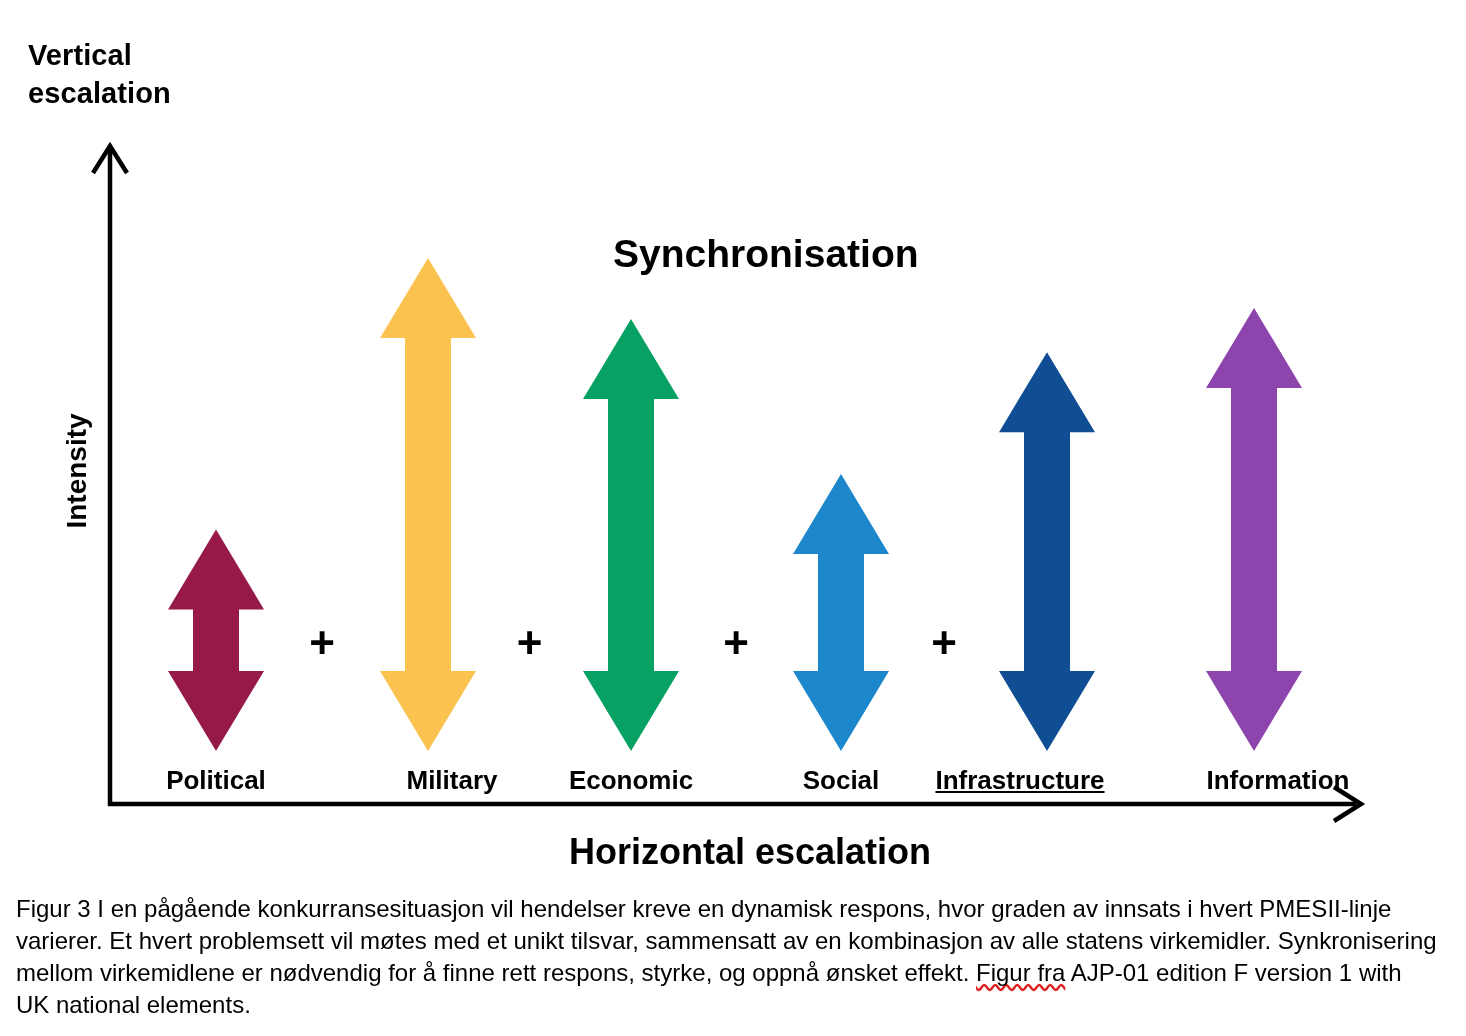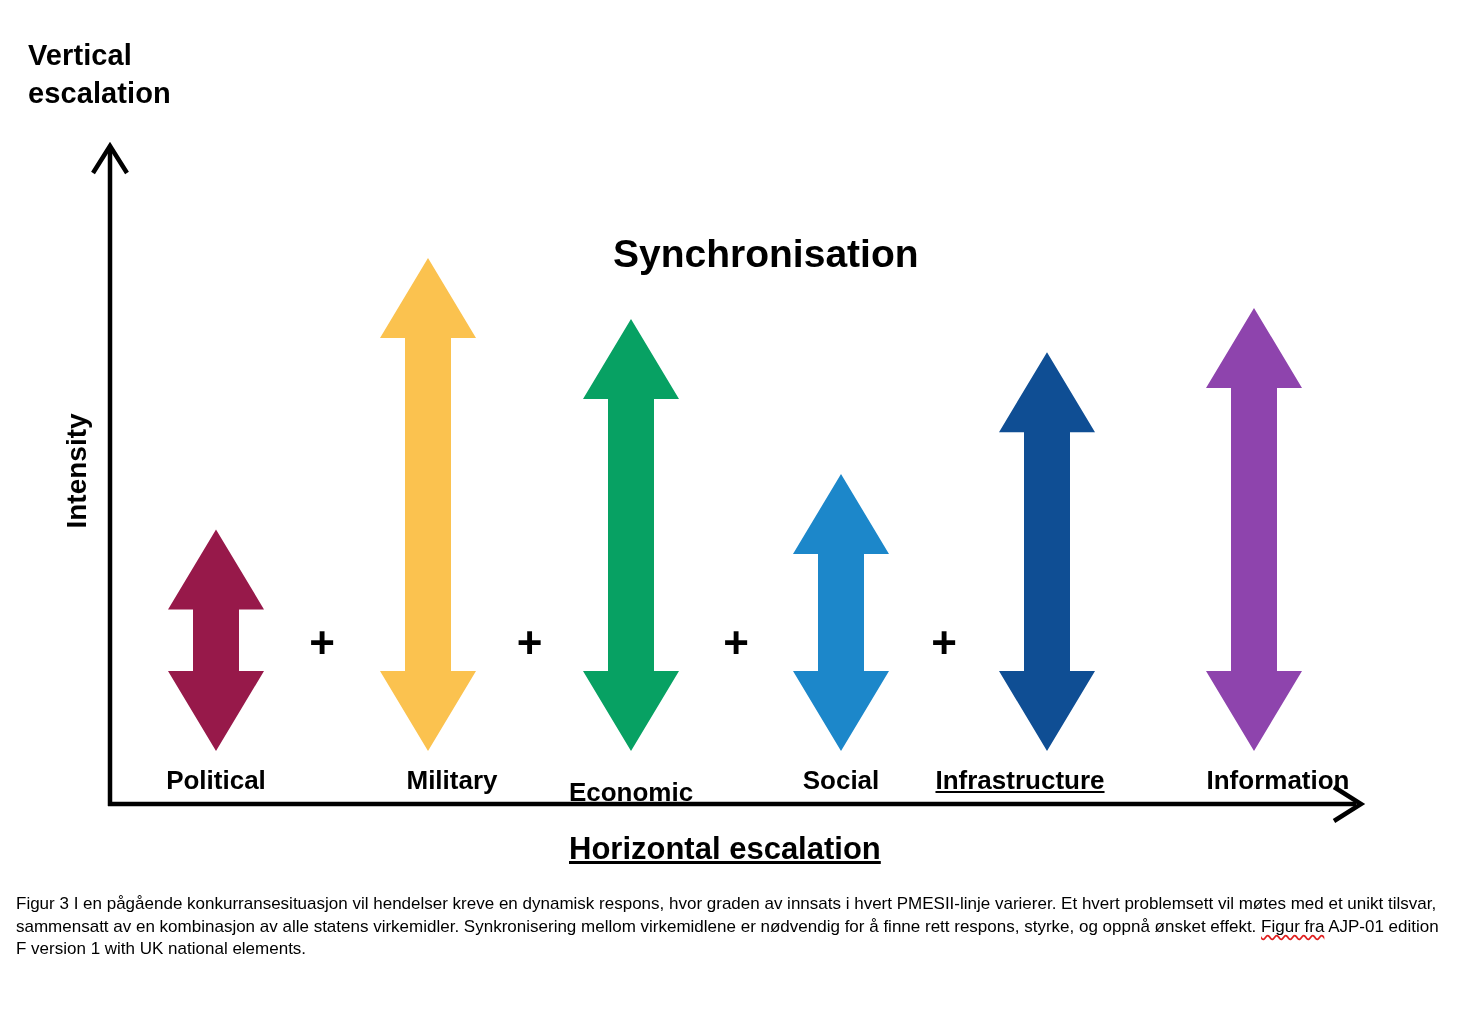--- a/index.html
+++ b/index.html
@@ -28,38 +28,38 @@
     transform:rotate(-90deg);
     transform-origin:center center;
     width:160px;text-align:center;
   }
   #synchronisation-label{
     left:613px;top:232px;
     font-size:39px;font-weight:700;
   }
   #horizontal-escalation-label{
     left:569px;top:831px;
-    font-size:31px;font-weight:700;text-decoration:underline;
+    font-size:36px;font-weight:700;
   }
   .column-label{
     position:absolute;top:765px;
     font-size:26px;font-weight:700;
     text-align:left;white-space:nowrap;
     transform:translateX(-50%);
   }
   .plus-sign{
     position:absolute;top:621px;
     font-size:44px;font-weight:700;line-height:1;
     transform:translateX(-50%);
     font-family:"Liberation Sans", sans-serif;
   }
 
   #caption{
     position:absolute;left:16px;top:893px;width:1424px;
-    font-size:17px;line-height:1.33;
+    font-size:24px;line-height:1.33;
     font-family:"Liberation Sans", sans-serif;
     color:#000;
   }
   #caption .misspelled{
     text-decoration:underline wavy #e02020;
     text-decoration-skip-ink:none;
     text-underline-offset:3px;
   }
 </style>
 </head>
@@ -93,21 +93,21 @@
 
   <div class="txt" id="intensity-label">Intensity</div>
 
   <div class="txt" id="synchronisation-label">Synchronisation</div>
 
   <div class="txt" id="horizontal-escalation-label">Horizontal escalation</div>
 
   <div id="column-labels">
       <div class="column-label" style="left: 216px;">Political</div>
       <div class="column-label" style="left: 428px; margin-left: 24px;">Military</div>
-      <div class="column-label" style="left: 631px; margin-top: 12px;">Economic</div>
+      <div class="column-label" style="left: 631px;">Economic</div>
       <div class="column-label" style="left: 841px;">Social</div>
       <div class="column-label" style="left: 1020px; text-decoration: underline;">Infrastructure</div>
       <div class="column-label" style="left: 1254px; margin-left: 24px;">Information</div>
     </div>
   <div id="plus-signs">
       <div class="plus-sign" style="left: 322px;">+</div>
       <div class="plus-sign" style="left: 529.5px;">+</div>
       <div class="plus-sign" style="left: 736px;">+</div>
       <div class="plus-sign" style="left: 944px;">+</div>
     </div>

